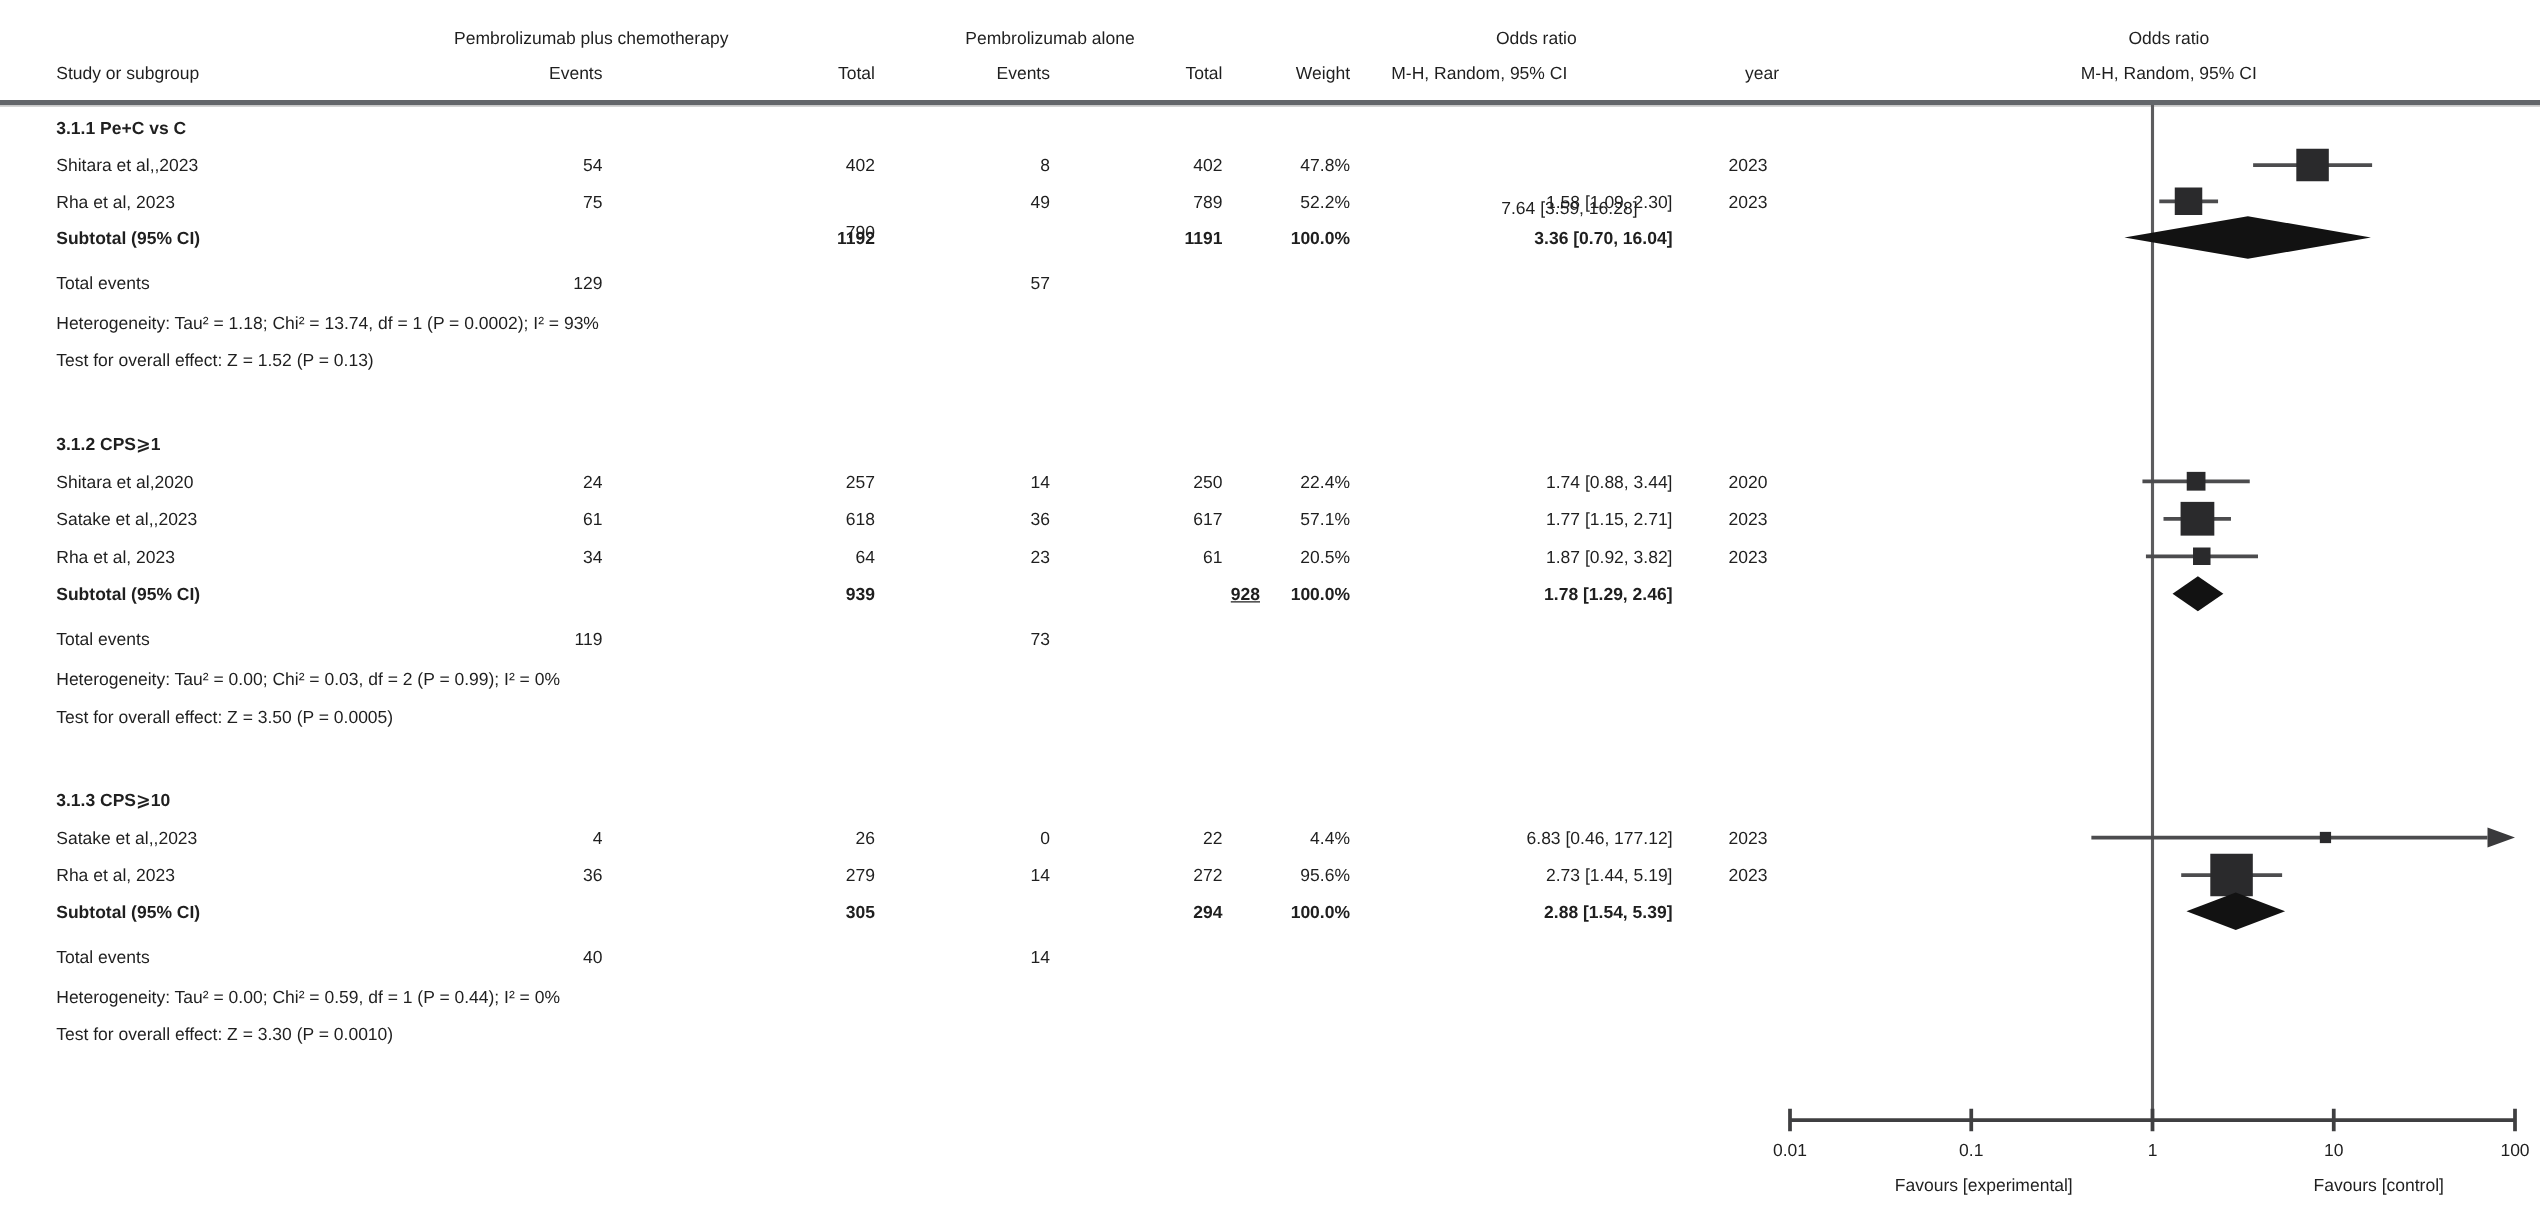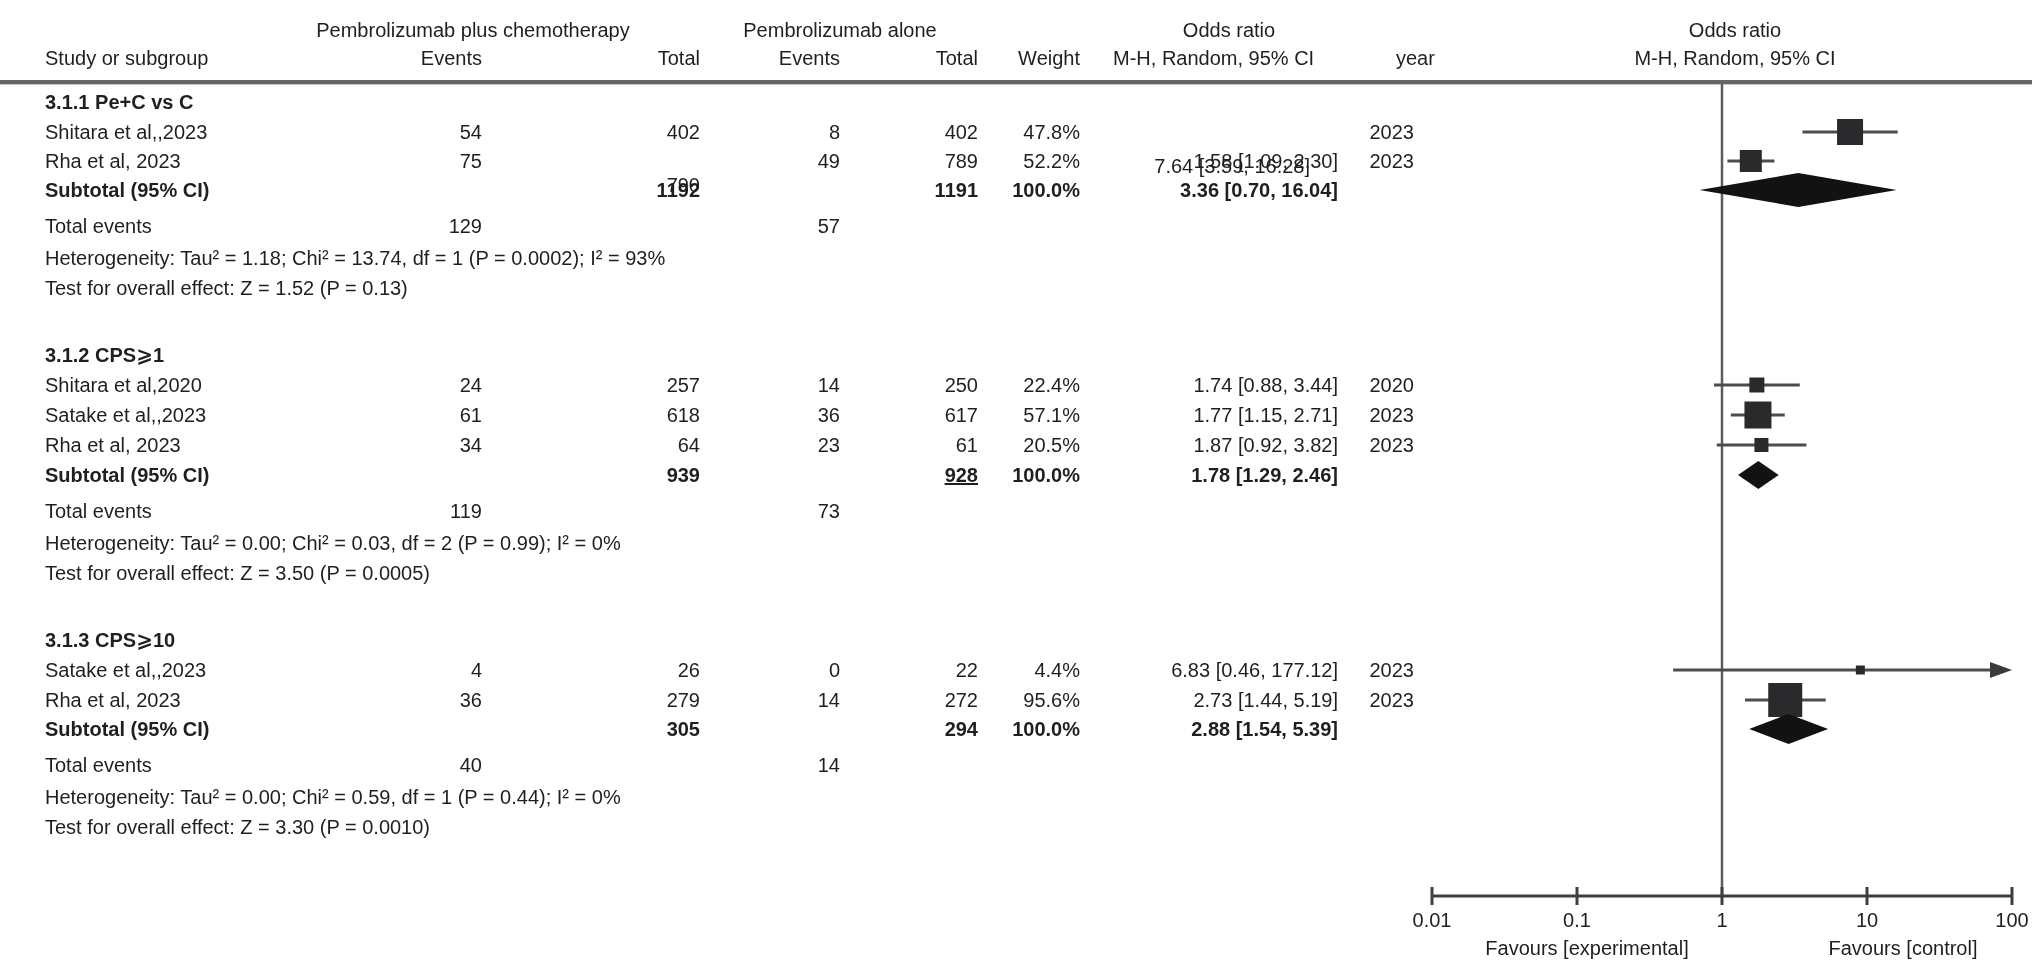--- a/index.html
+++ b/index.html
@@ -1,19 +1,19 @@
 <!DOCTYPE html>
 <html><head>
 <meta charset="utf-8">
 <style>
   html,body{margin:0;padding:0;background:#ffffff;}
   #app{
     position:relative;width:2032px;height:975px;background:#ffffff;
     font-family:"Liberation Sans","DejaVu Sans",sans-serif;
-    font-size:20px;color:#1f1f1f;overflow:hidden;
+    font-size:14px;color:#1f1f1f;overflow:hidden;
   }
   .cell{position:absolute;white-space:nowrap;height:24px;line-height:24px;}
   .rt{text-align:right;}
   .ct{transform:translateX(-50%);}
   .b{font-weight:bold;}
   .rule{position:absolute;left:0;top:80px;width:2032px;height:4px;background:#63666a;border-bottom:1px solid #c8c8c8;}
   svg{position:absolute;left:0;top:0;}
 </style>
 </head>
 <body>
@@ -115,21 +115,21 @@
       <div class="cell" style="left: 45px; top: 433px;">Rha et al, 2023</div>
       <div class="cell rt" style="right: 1550px; top: 433px;">34</div>
       <div class="cell rt" style="right: 1332px; top: 433px;">64</div>
       <div class="cell rt" style="right: 1192px; top: 433px;">23</div>
       <div class="cell rt" style="right: 1054px; top: 433px;">61</div>
       <div class="cell rt" style="right: 952px; top: 433px;">20.5%</div>
       <div class="cell rt" style="right: 694px; top: 433px;">1.87 [0.92, 3.82]</div>
       <div class="cell rt" style="right: 618px; top: 433px;">2023</div>
       <div class="cell b" style="left: 45px; top: 463px;">Subtotal (95% CI)</div>
       <div class="cell rt b" style="right: 1332px; top: 463px;">939</div>
-      <div class="cell rt b" style="right: 1054px; top: 463px; text-decoration: underline;">928</div>
+      <div class="cell rt b" style="right: 1024px; top: 463px; text-decoration: underline;">928</div>
       <div class="cell rt b" style="right: 952px; top: 463px;">100.0%</div>
       <div class="cell rt b" style="right: 694px; top: 463px;">1.78 [1.29, 2.46]</div>
       <div class="cell" style="left: 45px; top: 499px;">Total events</div>
       <div class="cell rt" style="right: 1550px; top: 499px;">119</div>
       <div class="cell rt" style="right: 1192px; top: 499px;">73</div>
       <div class="cell" style="left: 45px; top: 531px;">Heterogeneity: Tau² = 0.00; Chi² = 0.03, df = 2 (P = 0.99); I² = 0%</div>
       <div class="cell" style="left: 45px; top: 561px;">Test for overall effect: Z = 3.50 (P = 0.0005)</div>
       <div class="cell b" style="left: 45px; top: 628px;">3.1.3 CPS⩾10</div>
       <div class="cell" style="left: 45px; top: 658px;">Satake et al,,2023</div>
       <div class="cell rt" style="right: 1550px; top: 658px;">4</div>

